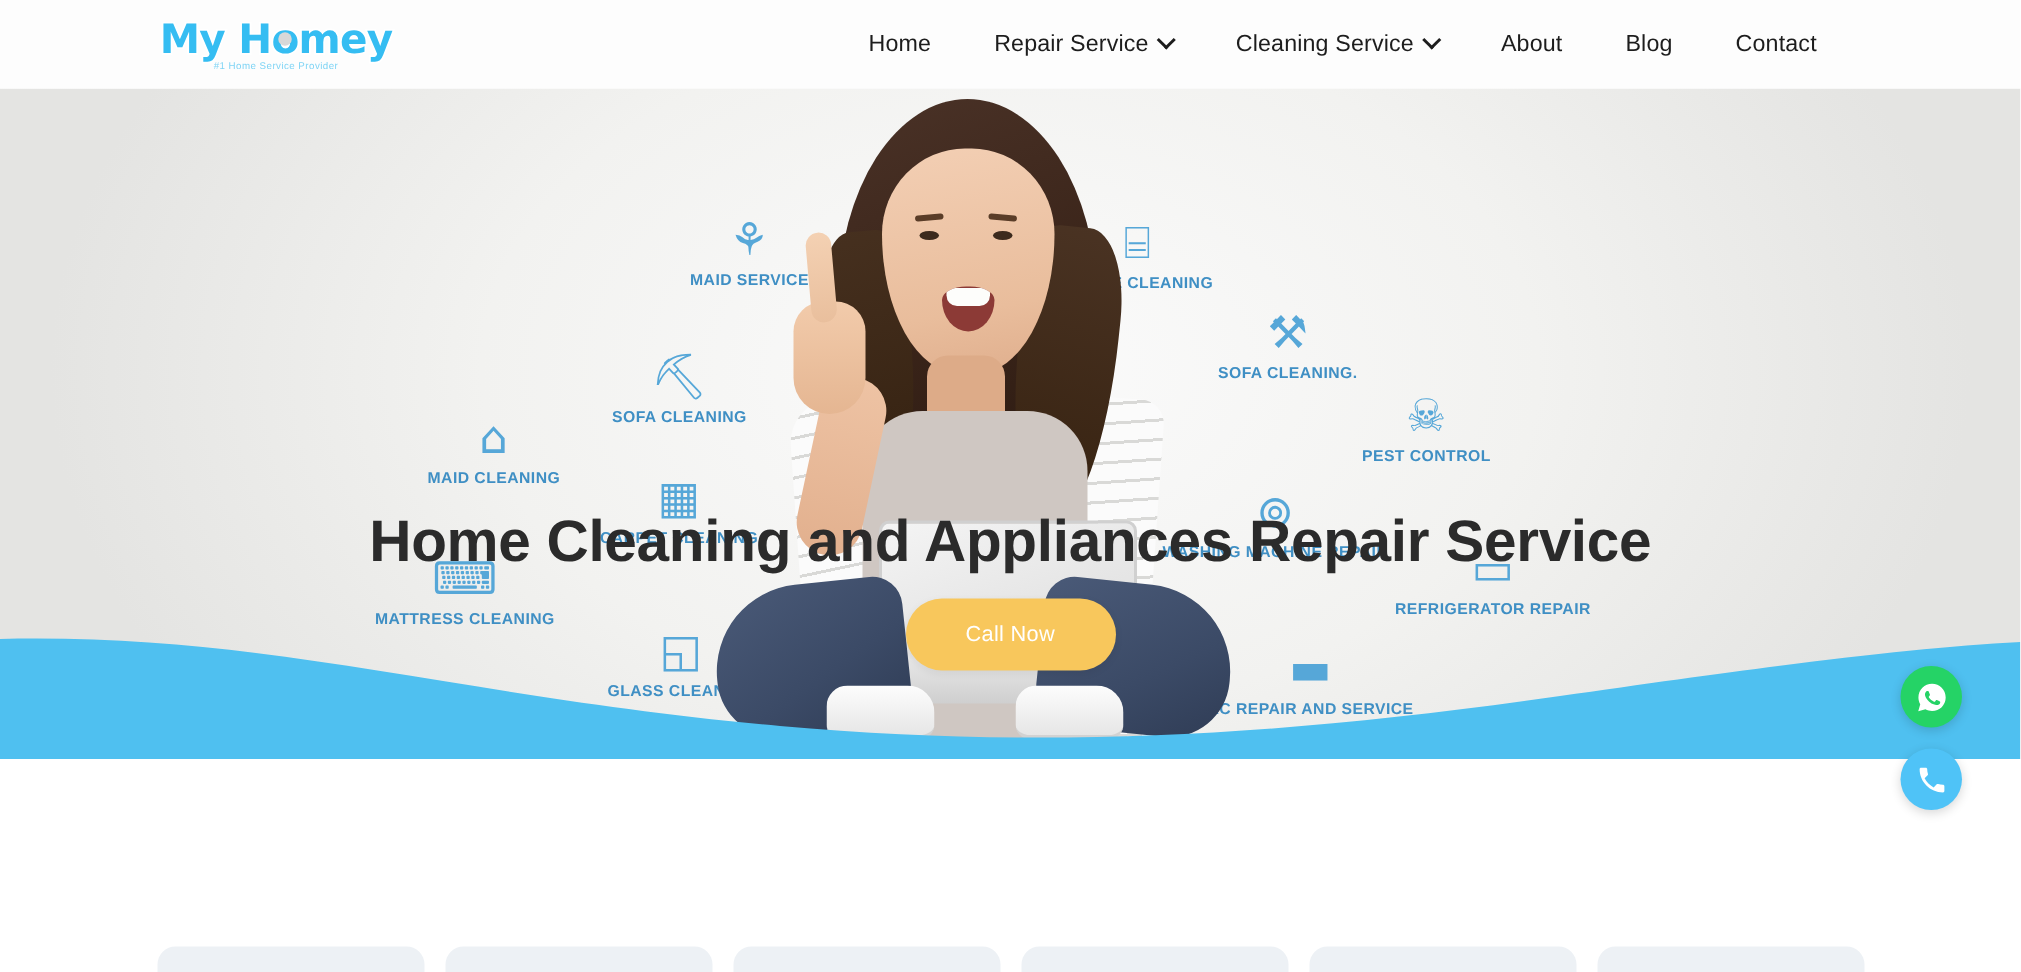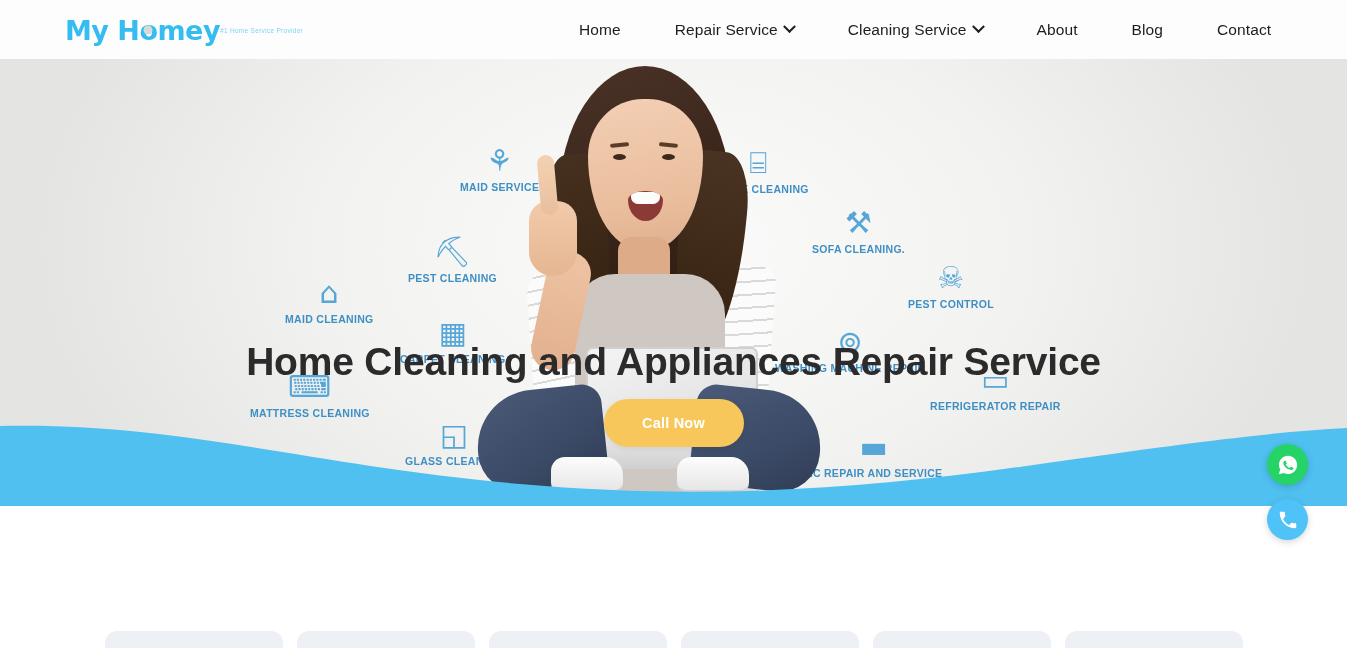--- a/index.html
+++ b/index.html
@@ -25,20 +25,21 @@
     z-index: 40;
   }
 
   .logo-wrap {
     position: absolute;
     left: 113px;
     top: 9px;
     width: 142px;
     height: 42px;
     display: flex;
+    flex-direction: column;
     align-items: center;
     justify-content: center;
   }
   .logo-text {
     font-family: "DejaVu Sans", sans-serif;
     font-size: 27px;
     font-weight: bold;
     letter-spacing: -0.5px;
     color: #35BDF2;
     line-height: 1;
@@ -70,21 +71,21 @@
     font-family: "Liberation Sans", sans-serif;
   }
 
   .nav {
     position: absolute;
     left: 560px;
     top: 0;
     height: 59px;
     display: flex;
     align-items: center;
-    gap: 16px;
+    gap: 4px;
   }
   .nav-item {
     font-size: 15.5px;
     color: #1d1d1d;
     letter-spacing: 0.1px;
     padding: 0 19px;
     cursor: pointer;
     display: flex;
     align-items: center;
     gap: 7px;
@@ -399,21 +400,21 @@
   </nav>
 </div>
 
 <div class="hero">
   <div class="hero-bgwash"></div>
 
   <div id="svc-layer">
       <div class="svc" style="left: 460px; top: 86px;"><span class="glyph">⚘</span><span>MAID SERVICE</span></div>
       <div class="svc" style="left: 708px; top: 88px;"><span class="glyph">⌸</span><span>OFFICE CLEANING</span></div>
       <div class="svc" style="left: 812px; top: 148px;"><span class="glyph">⚒</span><span>SOFA CLEANING.</span></div>
-      <div class="svc" style="left: 408px; top: 177px;"><span class="glyph">⛏</span><span>PEST CLEANING</span></div>
+      <div class="svc" style="left: 408px; top: 177px;"><span class="glyph">⛏</span><span>SOFA CLEANING</span></div>
       <div class="svc" style="left: 908px; top: 203px;"><span class="glyph">☠</span><span>PEST CONTROL</span></div>
       <div class="svc" style="left: 285px; top: 218px;"><span class="glyph">⌂</span><span>MAID CLEANING</span></div>
       <div class="svc" style="left: 400px; top: 258px;"><span class="glyph">▦</span><span>CARPET CLEANING</span></div>
       <div class="svc" style="left: 775px; top: 267px;"><span class="glyph">⊚</span><span>WASHING MACHINE REPAIR</span></div>
       <div class="svc" style="left: 250px; top: 312px;"><span class="glyph">⌨</span><span>MATTRESS CLEANING</span></div>
       <div class="svc" style="left: 930px; top: 305px;"><span class="glyph">▭</span><span>REFRIGERATOR REPAIR</span></div>
       <div class="svc" style="left: 405px; top: 360px;"><span class="glyph">◱</span><span>GLASS CLEANING</span></div>
       <div class="svc" style="left: 805px; top: 372px;"><span class="glyph">▬</span><span>AC REPAIR AND SERVICE</span></div>
       <div class="svc" style="left: 938px; top: 420px;">
         <span class="glyph">☐</span>
@@ -444,21 +445,21 @@
     <div class="w-finger"></div>
     <div class="w-leg-l"></div>
     <div class="w-leg-r"></div>
     <div class="w-laptop-screen"></div>
     <div class="w-laptop-base"></div>
     <div class="w-shoe-l"></div>
     <div class="w-shoe-r"></div>
   </div>
 
   <h1 class="hero-title">Home Cleaning and Appliances Repair Service</h1>
-  <button class="hero-cta" style="background: rgb(248, 199, 92); font-weight: bold;">Call Now</button>
+  <button class="hero-cta" style="background: rgb(248, 199, 92);">Call Now</button>
 
   <svg class="wave" viewBox="0 0 1347 120" preserveAspectRatio="none">
     <path id="wave-path" d="M0,40 C180,36 300,78 520,98 C700,114 860,104 1040,78 C1180,58 1270,46 1347,42 L1347,120 L0,120 Z" fill="#4FC0F0"></path>
   </svg>
 </div>
 
 <div class="services">
   <div class="cards" id="cards-layer">
       <div class="card" style="background: rgb(237, 241, 245);"></div>
       <div class="card" style="background: rgb(237, 241, 245);"></div>

